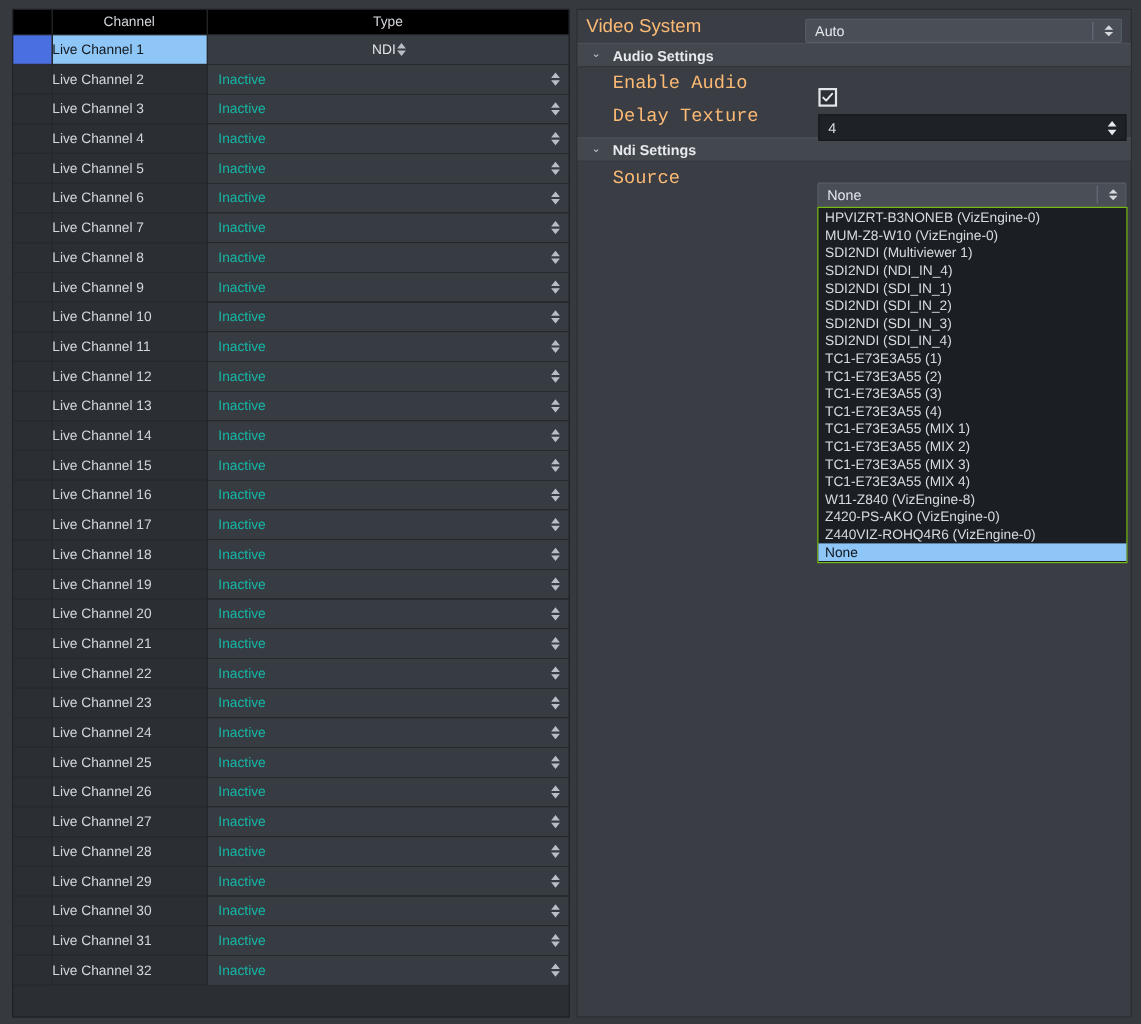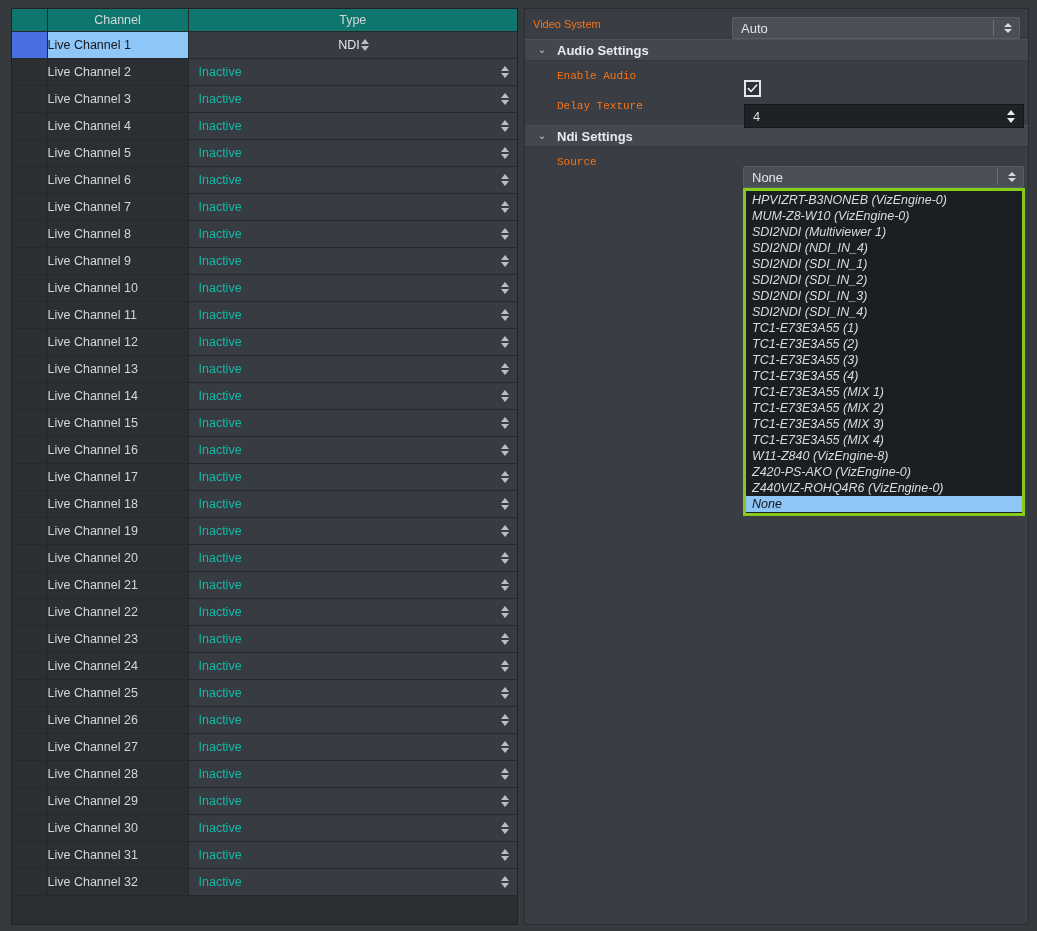--- a/index.html
+++ b/index.html
@@ -35,21 +35,21 @@
     width: 100%;
     border-collapse: collapse;
     table-layout: fixed;
   }
   .tbl col.c-ind { width: 35px; }
   .tbl col.c-chan { width: 141px; }
   .tbl col.c-type { width: 329px; }
 
   .tbl thead th {
     height: 22px;
-    background: #0f766e;
+    background: #000000;
     color: #d3d7db;
     font-size: 12.5px;
     font-weight: normal;
     text-align: center;
     border-right: 1px solid #25282c;
     border-bottom: 1px solid #25282c;
     padding: 0;
   }
   .tbl thead th.h-ind { border-right: 1px solid #25282c; }
   .tbl thead th:last-child { border-right: none; }
@@ -130,22 +130,22 @@
   }
   .row {
     position: relative;
     display: flex;
     align-items: center;
     height: 30px;
     padding: 0 8px;
     box-sizing: border-box;
   }
   .row .lbl {
-    color: #f97316;
-    font-size: 11px;
+    color: #fdba74;
+    font-size: 17px;
     white-space: nowrap;
   }
   .row .lbl.indent { margin-left: 24px; font-family: Liberation Mono, monospace; }
 
   .sect-head {
     display: flex;
     align-items: center;
     height: 22px;
     background: #43474e;
     border-top: 1px solid #4c5158;
@@ -224,25 +224,24 @@
     width: 11px; height: 11px; display: block;
   }
 
   
   #source-dropdown {
     position: absolute;
     left: 743px;
     top: 188px;
     width: 282px;
     background: #1b1e22;
-    border: 3px solid #84cc16;
+    border: 1px solid #84cc16;
     box-sizing: border-box;
     padding: 1px 0 1px 0;
     z-index: 50;
-    font-style: italic;
   }
   .dd-item {
     height: 16px;
     line-height: 16px;
     font-size: 12.5px;
     color: #d7dbdf;
     padding-left: 6px;
     white-space: nowrap;
     overflow: hidden;
   }

